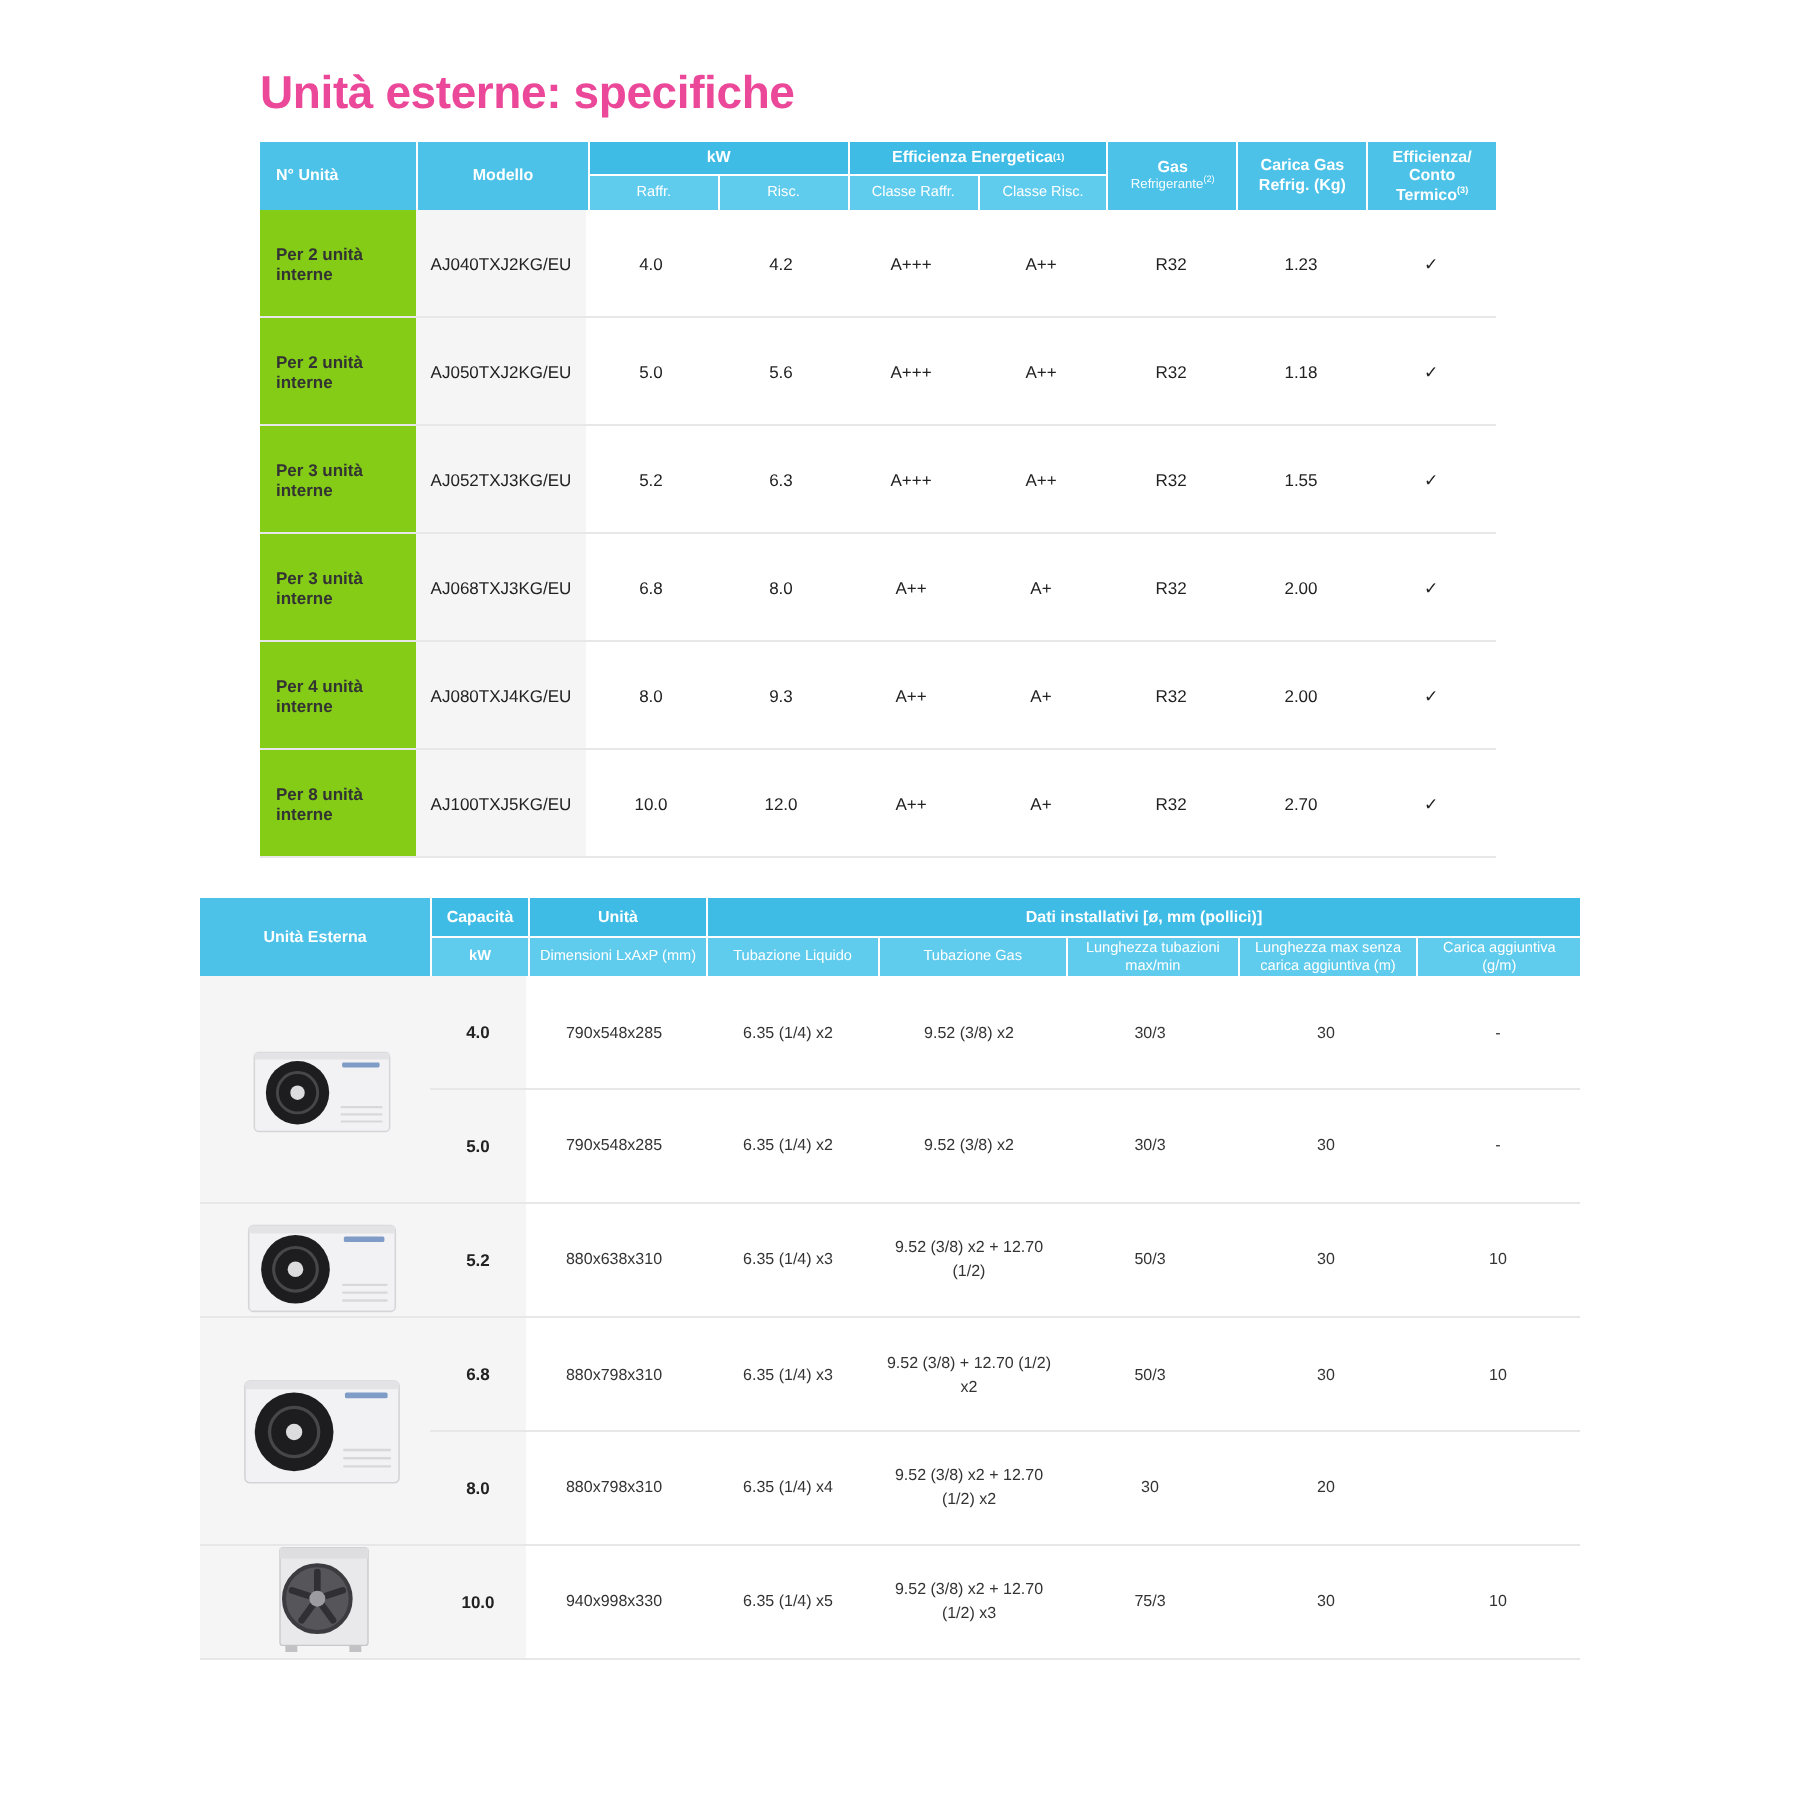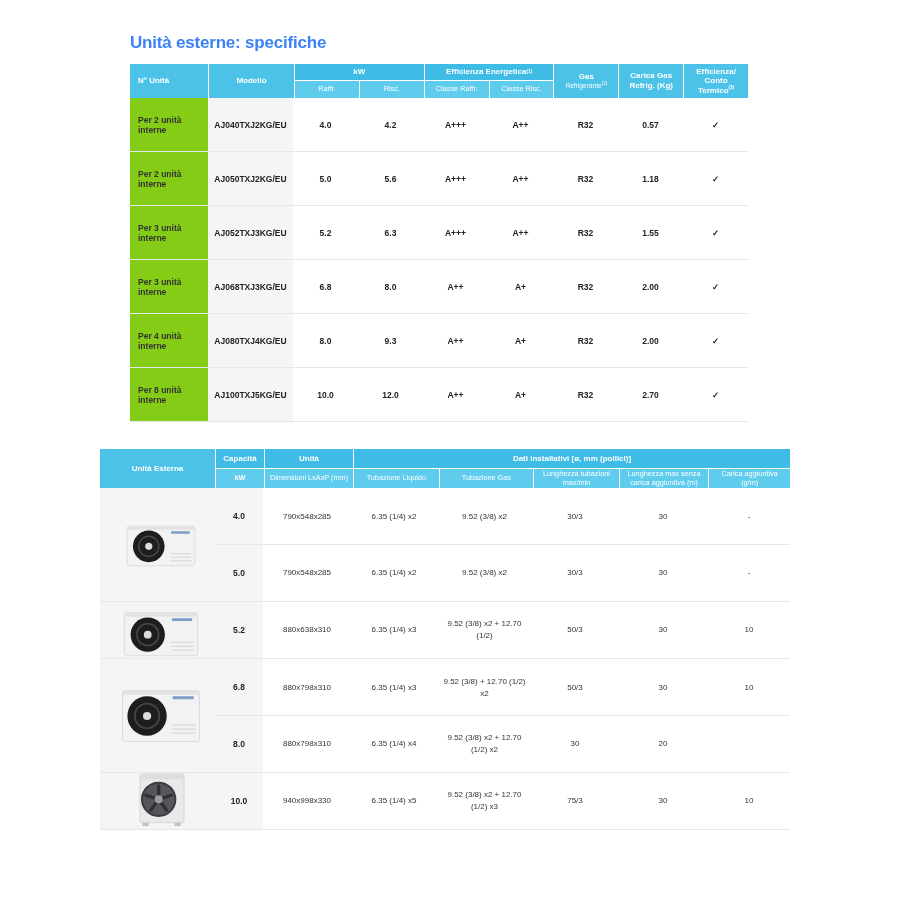--- a/index.html
+++ b/index.html
@@ -1,40 +1,40 @@
 <!DOCTYPE html>
 <html><head>
 <meta charset="utf-8">
 <style>
   html,body{margin:0;padding:0;background:#ffffff;}
   .sheet{position:relative;width:900px;height:900px;background:#ffffff;
          font-family:"Liberation Sans",sans-serif;color:#1a1a1a;overflow:hidden;}
   .section{position:absolute;}
-  .sec-title{font-size:17px;font-weight:bold;color:#3b82f6;letter-spacing:-.2px;margin:0 0 11px 0;}
+  .sec-title{font-size:23px;font-weight:bold;color:#ec4899;letter-spacing:-.2px;margin:0 0 11px 0;}
 
   
   .hd{color:#fff;display:flex;align-items:center;justify-content:center;text-align:center;
       font-size:8px;font-weight:bold;line-height:1.2;padding:0 3px;box-sizing:border-box;}
   .hd-mid{background:#4cc2e8;}
   .hd-dark{background:#3ebce6;}
   .hd-light{background:#5fcbed;font-weight:normal;font-size:7.3px;}
   .hd-left{justify-content:flex-start;padding-left:8px;text-align:right;}
   .hd .l2{display:block;font-size:6.6px;font-weight:normal;opacity:.95;}
   .hd .l1{display:block;}
   sup{font-size:4.6px;vertical-align:super;line-height:0;}
   .two-line{flex-direction:column;}
 
   
   .t1{width:618px;}
   .t1-head{display:grid;grid-template-columns:78px 85px repeat(7,1fr);
            grid-template-rows:16px 17px;gap:1px;background:#fff;width:618px;box-sizing:border-box;}
   .t1-row{display:grid;grid-template-columns:78px 85px repeat(7,1fr);height:54px;
           box-sizing:border-box;border-bottom:1px solid #e7e7e9;}
   .t1-c{display:flex;align-items:center;justify-content:center;font-size:8.5px;
-        font-weight:bold;color:#222;text-align:right;padding:0 2px;box-sizing:border-box;}
+        font-weight:normal;color:#222;text-align:right;padding:0 2px;box-sizing:border-box;}
   .t1-label{justify-content:flex-start;text-align:left;padding-left:8px;font-weight:bold;
             background:#84cc16;color:#333;}
   .t1-model{background:#f5f5f6;}
   .span2{grid-row:1/3;}
 
   
   .t2{width:690px;}
   .t2-head{display:grid;grid-template-columns:115px 48px 88px 86fr 95fr 86fr 90fr 82fr;
            grid-template-rows:19px 19px;gap:1px;background:#fff;width:690px;box-sizing:border-box;}
   .t2-body{position:relative;width:690px;}
@@ -87,21 +87,21 @@
       </div>
 
       <div class="t1-row">
         <div class="t1-c t1-label">Per 2 unità interne</div>
         <div class="t1-c t1-model">AJ040TXJ2KG/EU</div>
         <div class="t1-c">4.0</div>
         <div class="t1-c">4.2</div>
         <div class="t1-c">A+++</div>
         <div class="t1-c">A++</div>
         <div class="t1-c">R32</div>
-        <div class="t1-c">0.57</div>
+        <div class="t1-c">1.23</div>
         <div class="t1-c">✓</div>
       </div>
       <div class="t1-row">
         <div class="t1-c t1-label">Per 2 unità interne</div>
         <div class="t1-c t1-model">AJ050TXJ2KG/EU</div>
         <div class="t1-c">5.0</div>
         <div class="t1-c">5.6</div>
         <div class="t1-c">A+++</div>
         <div class="t1-c">A++</div>
         <div class="t1-c">R32</div>

